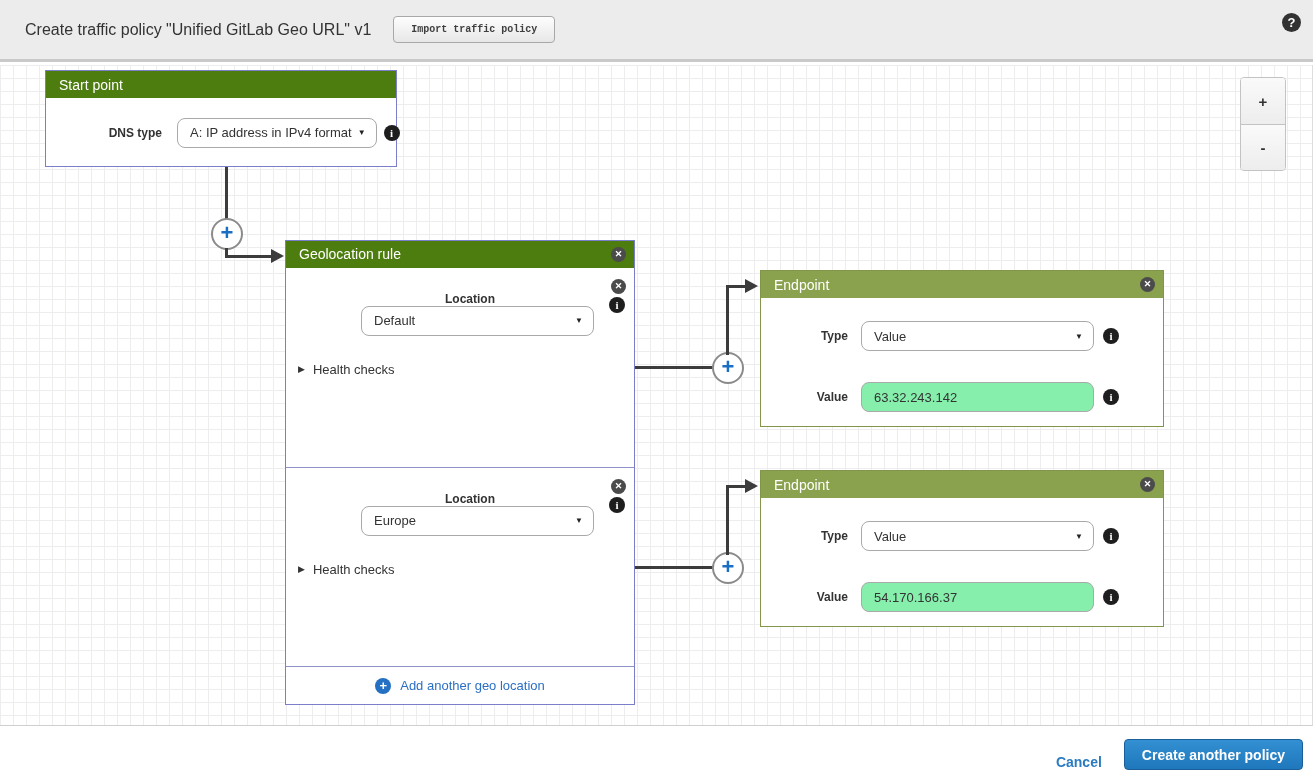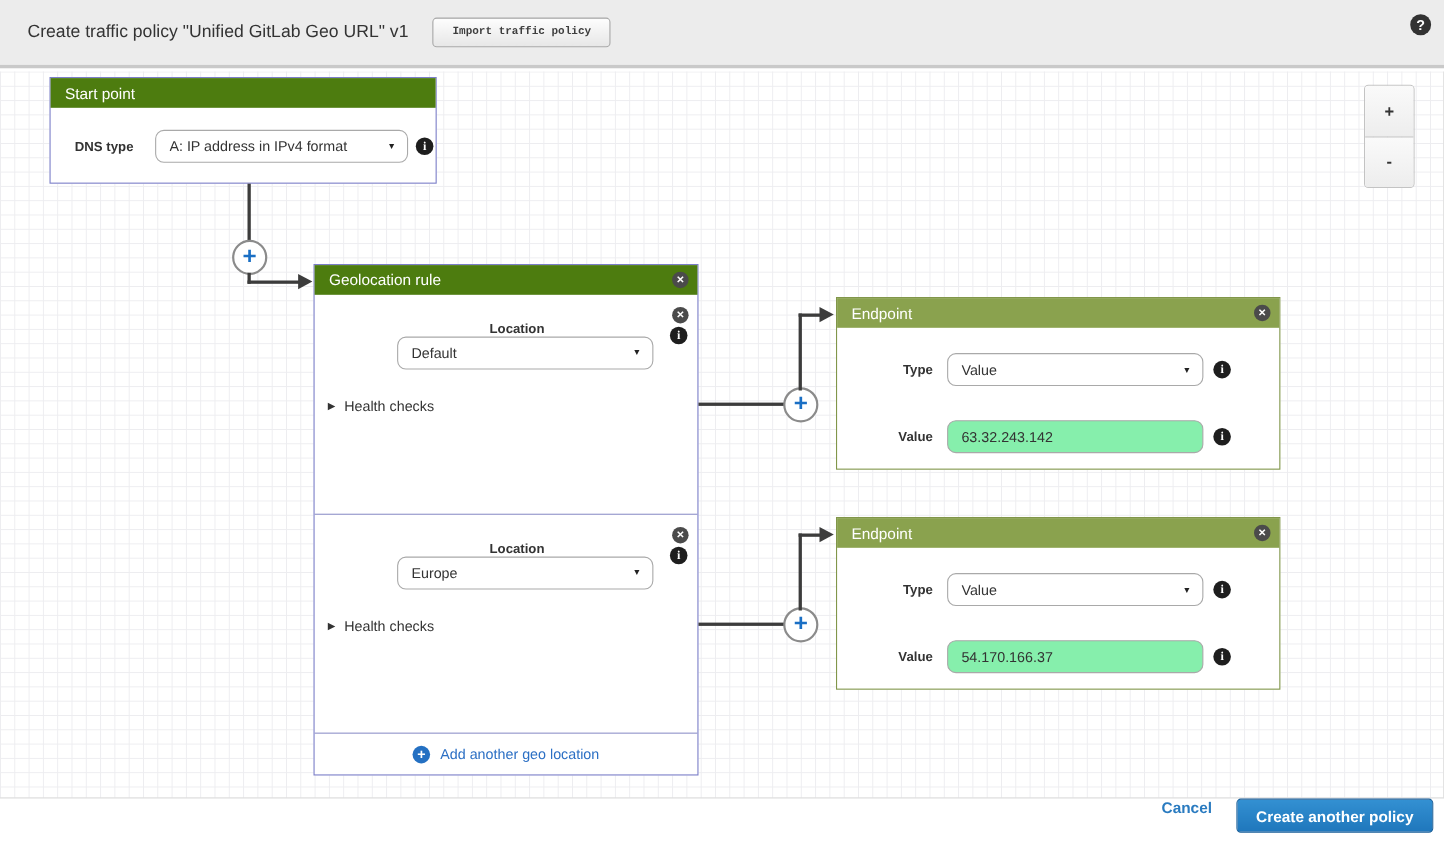--- a/index.html
+++ b/index.html
@@ -52,21 +52,21 @@
   .dropdown { height:30px; background:#fff; border:1px solid #a9a9a9; border-radius:8px;
               display:flex; align-items:center; padding:0 10px 0 12px; font-size:13px; color:#333; cursor:pointer; }
   .dropdown .dd-text { flex:1; overflow:hidden; white-space:nowrap; }
   .caret { font-size:8px; color:#222; margin-left:6px; }
   .textbox { height:30px; background:#86efac; border:1px solid #a9a9a9; border-radius:8px;
              padding:0 12px; font-size:13px; color:#333; font-family:"Liberation Sans",sans-serif; }
 
   
   .start-point { left:45px; top:5px; width:352px; height:97px; }
   .sp-body { display:flex; align-items:center; padding-left:22px; height:69px; }
-  .sp-body .field-label { min-width:58px; text-align:left; }
+  .sp-body .field-label { min-width:58px; text-align:right;margin-left:36px; }
   .sp-body .dropdown { width:230px; margin-left:15px; margin-right:7px; }
 
   
   .geo-rule { left:285px; top:175px; width:350px; height:465px; display:flex; flex-direction:column; }
   .geo-section { position:relative; height:200px; }
   .geo-section.second { border-top:1px solid #8f92c9; height:201px; }
   .geo-row { display:flex; align-items:center; padding-left:25px; margin-top:24px;flex-direction:column; }
   .geo-row .field-label { width:55px; text-align:left; }
   .geo-row .dropdown { width:233px; margin-left:10px; }
   .sec-close { position:absolute; right:8px; top:11px; }
@@ -94,21 +94,21 @@
   .seg { position:absolute; background:#3c3c3c; }
   .plus-circle { position:absolute; width:32px; height:32px; border-radius:50%; background:#fff;
                  border:2px solid #8b8b8b; color:#1a6fc4; font-size:22px; font-weight:bold;
                  display:flex; align-items:center; justify-content:center; cursor:pointer; line-height:1; padding-bottom:2px; }
   .arrow-right { position:absolute; width:0; height:0;
                  border-top:7px solid transparent; border-bottom:7px solid transparent;
                  border-left:13px solid #3c3c3c; }
 
   
   .footerbar { position:absolute; left:0; top:726px; width:1313px; height:44px; background:#fff;
-               display:flex; align-items:flex-start; justify-content:flex-end; padding-right:10px;padding-left:20px; }
+               display:flex; align-items:flex-end; justify-content:flex-end; padding-right:10px;padding-left:20px; }
   .cancel-link { font-size:14px; font-weight:bold; color:#2a7bc0; cursor:pointer; margin-right:22px; }
   .create-btn { height:31px; padding:0 17px; font-size:14px; font-weight:bold; color:#fff;
                 background:linear-gradient(#3390d2,#1f77bc); border:1px solid #1a5f99; border-radius:4px; cursor:pointer; }
 </style>
 </head>
 <body>
 
 <div class="app">
 
   <div class="topbar">

